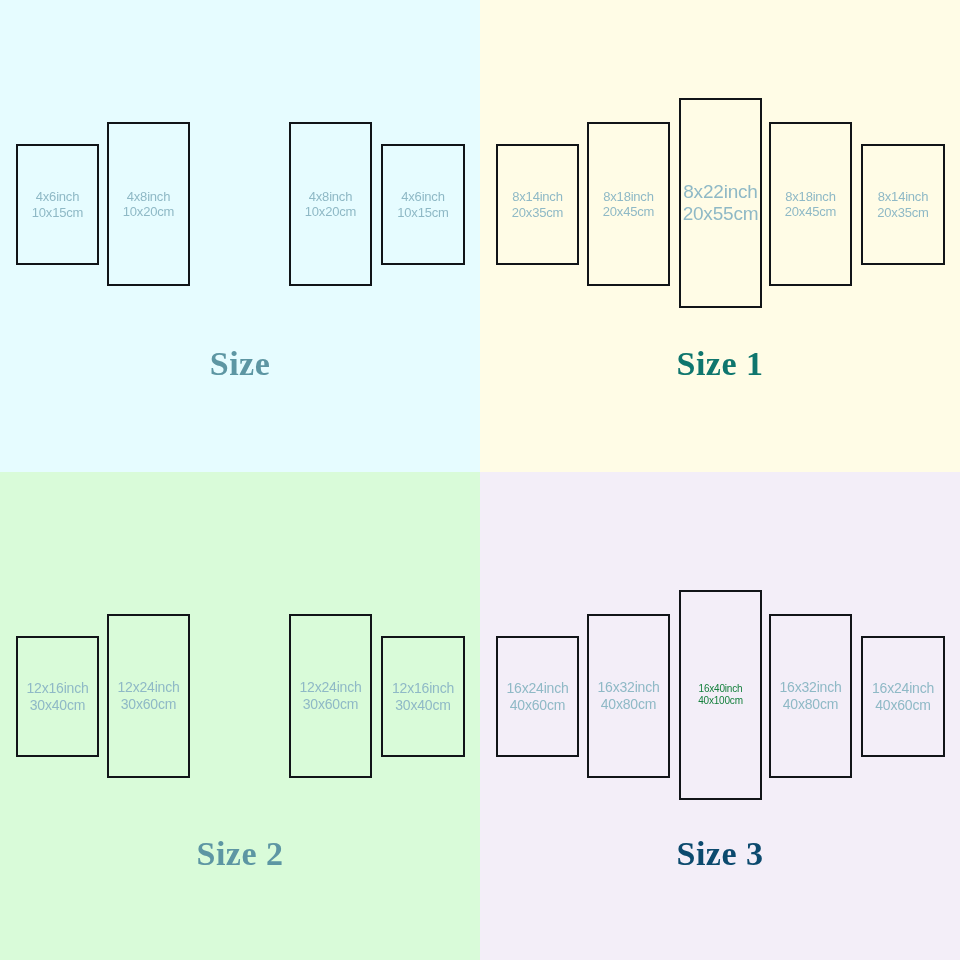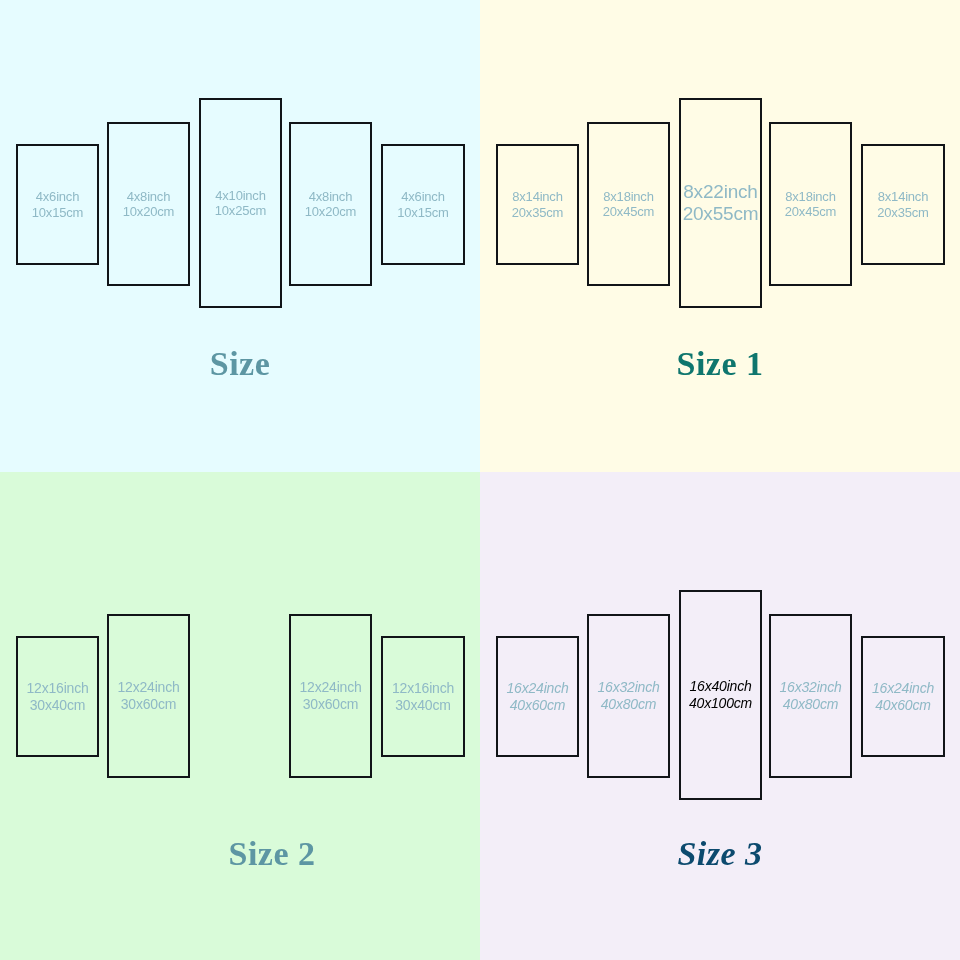--- a/index.html
+++ b/index.html
@@ -93,26 +93,20 @@
           <span class="line1">4x6inch</span>
           <span class="line2">10x15cm</span>
         </span>
       </div>
       <div class="panel p2" style="border-color: rgb(17, 20, 24);">
         <span class="panel-label" style="font-size: 13px; color: rgb(143, 185, 198);">
           <span class="line1">4x8inch</span>
           <span class="line2">10x20cm</span>
         </span>
       </div>
-      <div class="panel p3" style="border-color: rgb(17, 20, 24);">
-        <span class="panel-label" style="font-size: 13px; color: rgb(143, 185, 198);">
-          <span class="line1">4x10inch</span>
-          <span class="line2">10x25cm</span>
-        </span>
-      </div>
       <div class="panel p4" style="border-color: rgb(17, 20, 24);">
         <span class="panel-label" style="font-size: 13px; color: rgb(143, 185, 198);">
           <span class="line1">4x8inch</span>
           <span class="line2">10x20cm</span>
         </span>
       </div>
       <div class="panel p5" style="border-color: rgb(17, 20, 24);">
         <span class="panel-label" style="font-size: 13px; color: rgb(143, 185, 198);">
           <span class="line1">4x6inch</span>
           <span class="line2">10x15cm</span>
@@ -178,39 +172,39 @@
           <span class="line2">30x60cm</span>
         </span>
       </div>
       <div class="panel p5" style="border-color: rgb(17, 20, 24);">
         <span class="panel-label" style="font-size: 14px; color: rgb(143, 185, 198);">
           <span class="line1">12x16inch</span>
           <span class="line2">30x40cm</span>
         </span>
       </div>
     </div>
-    <div class="group-title" style="top: 363px; color: rgb(93, 150, 163); padding-left: 32px;">Size 2</div>
-  </div>
-
-  <div class="quadrant q-br" style="background: rgb(243, 238, 248); font-style: italic;">
+    <div class="group-title" style="top: 363px; color: rgb(93, 150, 163);">Size 2</div>
+  </div>
+
+  <div class="quadrant q-br" style="background: rgb(243, 238, 248);">
     <div class="panel-group g-base" style="top:20px;">
       <div class="panel p1" style="border-color: rgb(17, 20, 24);">
         <span class="panel-label" style="font-size: 14px; color: rgb(143, 185, 198);">
           <span class="line1">16x24inch</span>
           <span class="line2">40x60cm</span>
         </span>
       </div>
       <div class="panel p2" style="border-color: rgb(17, 20, 24);">
         <span class="panel-label" style="font-size: 14px; color: rgb(143, 185, 198);">
           <span class="line1">16x32inch</span>
           <span class="line2">40x80cm</span>
         </span>
       </div>
       <div class="panel p3" style="border-color: rgb(17, 20, 24);">
-        <span class="panel-label" style="font-size: 14px; color: #000000;">
+        <span class="panel-label" style="font-size: 10px; color: #15803d;">
           <span class="line1">16x40inch</span>
           <span class="line2">40x100cm</span>
         </span>
       </div>
       <div class="panel p4" style="border-color: rgb(17, 20, 24);">
         <span class="panel-label" style="font-size: 14px; color: rgb(143, 185, 198);">
           <span class="line1">16x32inch</span>
           <span class="line2">40x80cm</span>
         </span>
       </div>

